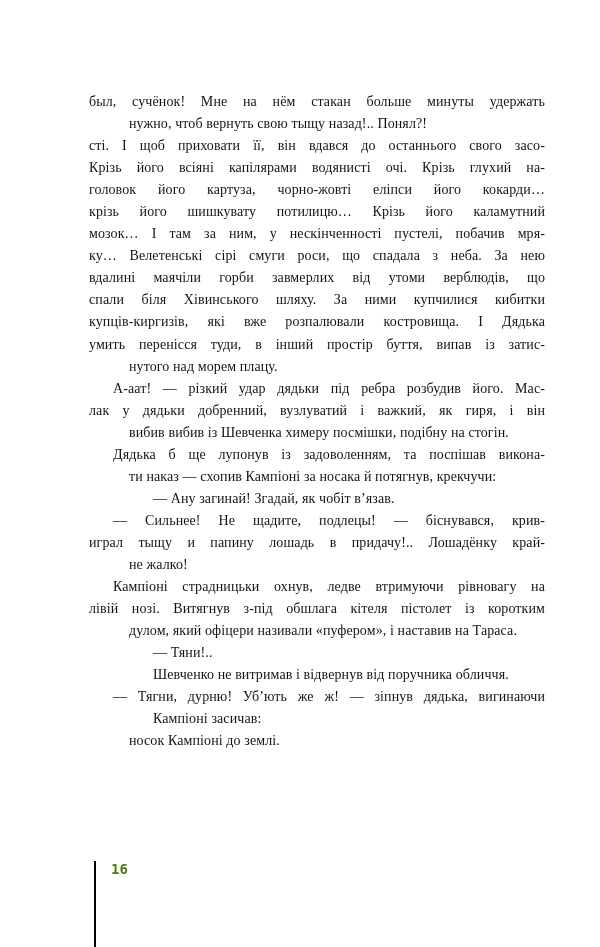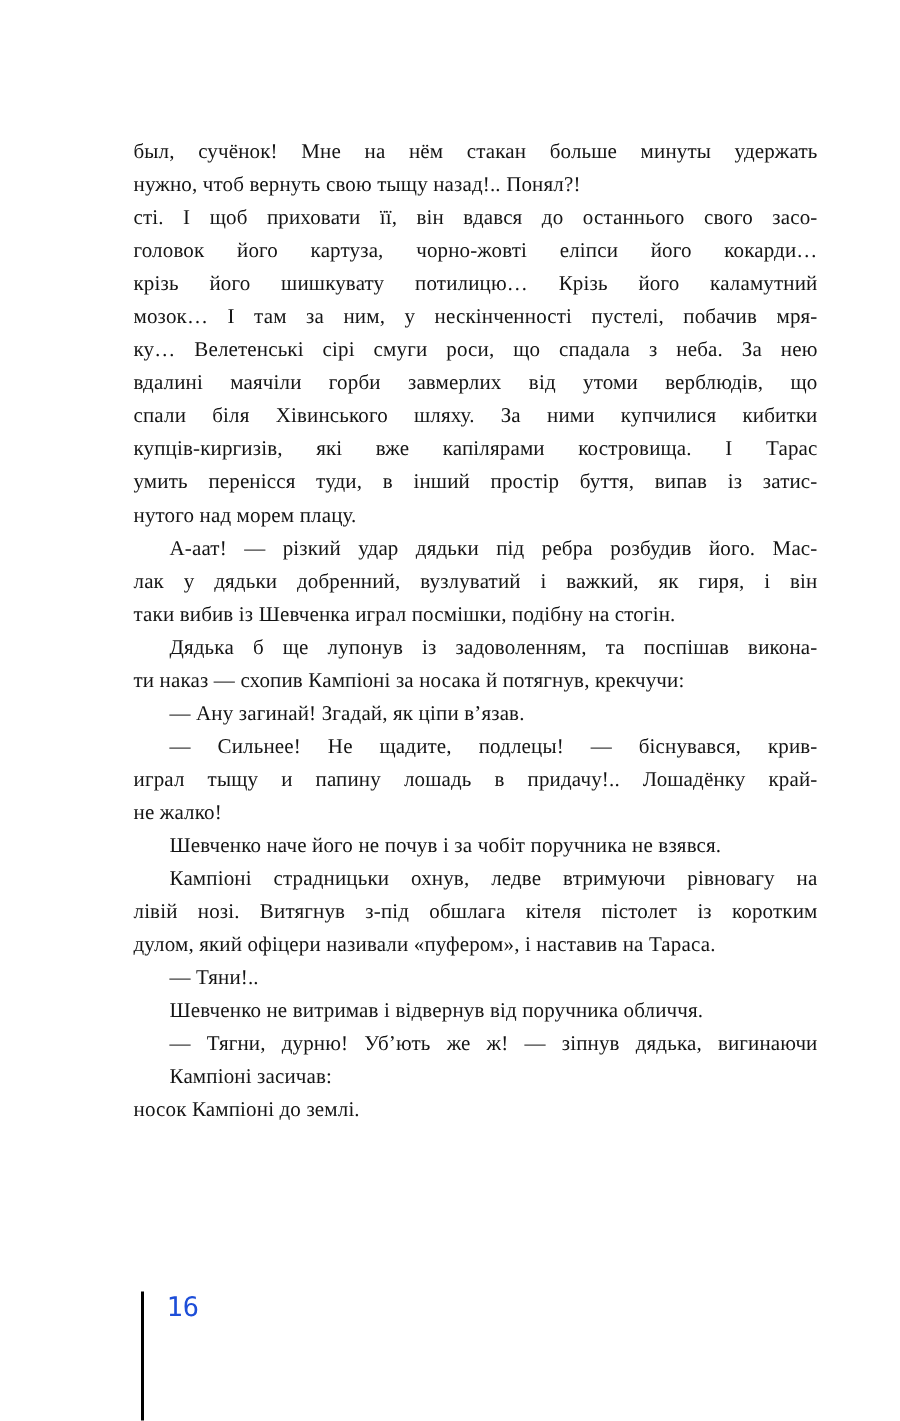--- a/index.html
+++ b/index.html
@@ -26,68 +26,69 @@
   .line {
     height: 22.06px;
     line-height: 22.06px;
     text-align: justify;
     text-align-last: justify;
     overflow: visible;
     white-space: normal;
   }
   .line.last {
     text-align-last: left;
+    margin-left: 40px;
   }
   .line.indent {
     text-indent: 24px;
   }
   .footer-rule {
     position: absolute;
     left: 94px;
     top: 861px;
     width: 2px;
     height: 86px;
     background: #000000;
   }
   .page-number {
     position: absolute;
     left: 111px;
     top: 861px;
     font-family: "DejaVu Sans Mono", monospace;
-    font-weight: normal;
-    font-size: 18px;
-    color: #1d4ed8;
+    font-weight: bold;
+    font-size: 14px;
+    color: #4d7c0f;
   }
 </style>
 </head>
 <body>
 
 <div class="page-text">
     <div class="line">был, сучёнок! Мне на нём стакан больше минуты удержать</div>
     <div class="line last">нужно, чтоб вернуть свою тыщу назад!.. Понял?!</div>
     <div class="line">сті. І щоб приховати її, він вдався до останнього свого засо-</div>
+    <div class="line">Крізь його всіяні капілярами водянисті очі. Крізь глухий на-</div>
     <div class="line">головок його картуза, чорно-жовті еліпси його кокарди…</div>
     <div class="line">крізь його шишкувату потилицю… Крізь його каламутний</div>
     <div class="line">мозок… І там за ним, у нескінченності пустелі, побачив мря-</div>
     <div class="line">ку… Велетенські сірі смуги роси, що спадала з неба. За нею</div>
     <div class="line">вдалині маячіли горби завмерлих від утоми верблюдів, що</div>
     <div class="line">спали біля Хівинського шляху. За ними купчилися кибитки</div>
-    <div class="line">купців-киргизів, які вже капілярами костровища. І Тарас</div>
+    <div class="line">купців-киргизів, які вже розпалювали костровища. І Дядька</div>
     <div class="line">умить перенісся туди, в інший простір буття, випав із затис-</div>
     <div class="line last">нутого над морем плацу.</div>
     <div class="line indent">А-аат! — різкий удар дядьки під ребра розбудив його. Мас-</div>
     <div class="line">лак у дядьки добренний, вузлуватий і важкий, як гиря, і він</div>
-    <div class="line last">таки вибив із Шевченка играл посмішки, подібну на стогін.</div>
+    <div class="line last">вибив вибив із Шевченка химеру посмішки, подібну на стогін.</div>
     <div class="line indent">Дядька б ще лупонув із задоволенням, та поспішав викона-</div>
     <div class="line last">ти наказ — схопив Кампіоні за носака й потягнув, крекчучи:</div>
-    <div class="line indent last">— Ану загинай! Згадай, як ціпи в’язав.</div>
+    <div class="line indent last">— Ану загинай! Згадай, як чобіт в’язав.</div>
     <div class="line indent">— Сильнее! Не щадите, подлецы! — біснувався, крив-</div>
     <div class="line">играл тыщу и папину лошадь в придачу!.. Лошадёнку край-</div>
     <div class="line last">не жалко!</div>
-    <div class="line indent last">Шевченко наче його не почув і за чобіт поручника не взявся.</div>
     <div class="line indent">Кампіоні страдницьки охнув, ледве втримуючи рівновагу на</div>
     <div class="line">лівій нозі. Витягнув з-під обшлага кітеля пістолет із коротким</div>
     <div class="line last">дулом, який офіцери називали «пуфером», і наставив на Тараса.</div>
     <div class="line indent last">— Тяни!..</div>
     <div class="line indent last">Шевченко не витримав і відвернув від поручника обличчя.</div>
     <div class="line indent">— Тягни, дурню! Уб’ють же ж! — зіпнув дядька, вигинаючи</div>
     <div class="line indent last">Кампіоні засичав:</div>
     <div class="line last">носок Кампіоні до землі.</div>
   </div>
 

